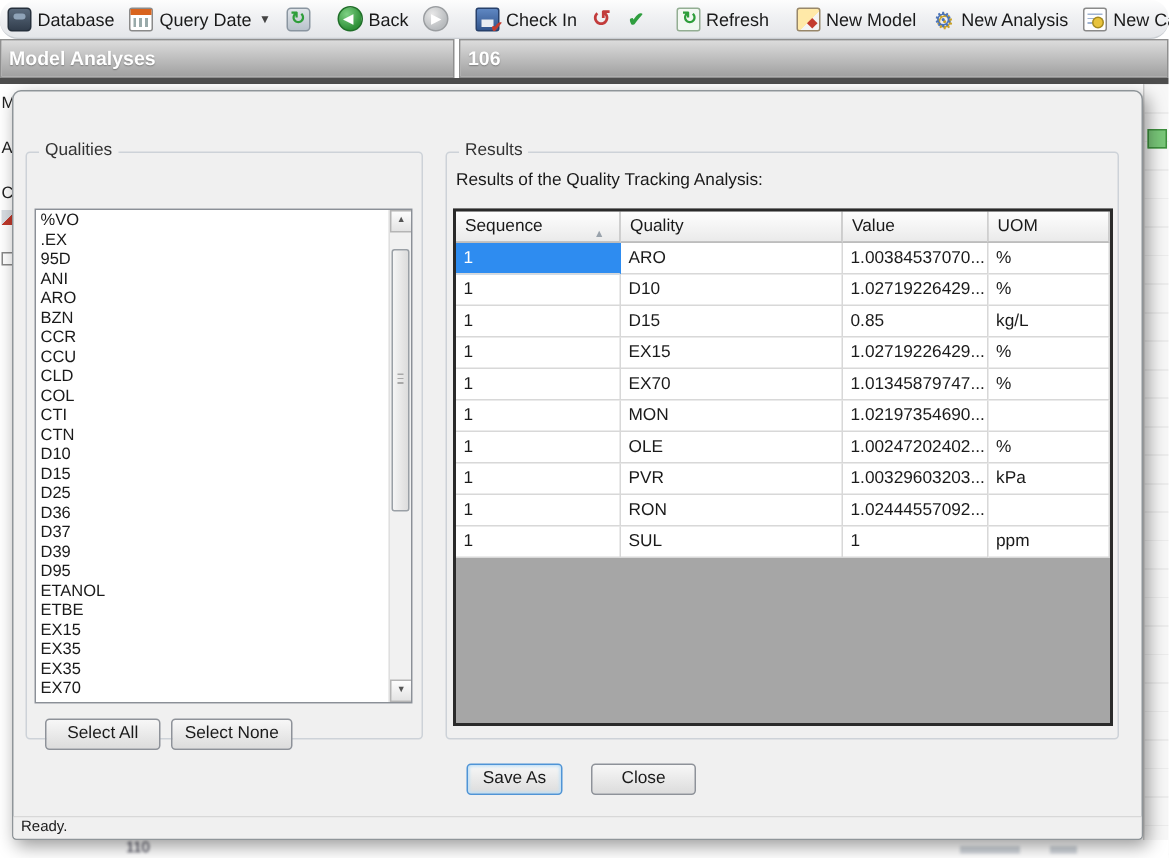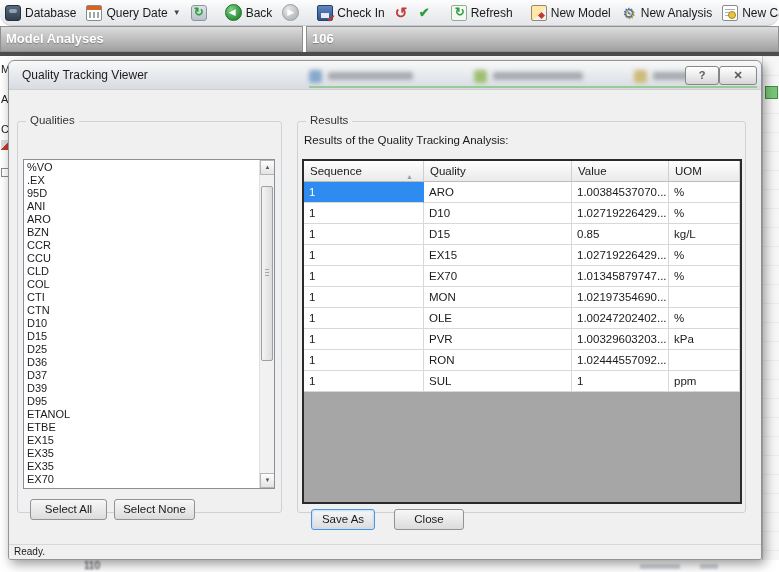--- a/index.html
+++ b/index.html
@@ -86,21 +86,21 @@
   .blob .dot { width:13px; height:13px; border-radius:3px; }
   .blob .bar { height:8px; background:#a7abb0; border-radius:2px; }
   .glassline { position:absolute; left:300px; right:4px; bottom:1px; height:2px;
     background:#8cc88c; opacity:.85; }
   .winbtn { position:absolute; top:5px; height:19px; border:1px solid #878787; border-radius:3px;
     background:linear-gradient(#ffffff,#ececec 50%,#d6d6d6); color:#5a5a5a; font-weight:bold;
     font-size:11px; text-align:center; line-height:16px; }
   .btn-help { right:42px; width:34px; }
   .btn-close { right:4px; width:38px; }
 
-  .groupbox { position:absolute; border:1px solid #cdd2d8; border-radius:3px;margin-top:20px; }
+  .groupbox { position:absolute; border:1px solid #cdd2d8; border-radius:3px; }
   .grp-label { position:absolute; top:-8px; left:8px; background:#f0f0f0; padding:0 4px;
     font-size:11.5px; color:#333; }
   .instruction { position:absolute; left:6px; top:12px; font-size:11.5px; color:#1a1a1a; }
 
   .grp-qualities { left:8px; top:40px; width:265px; height:392px; }
   .listbox { position:absolute; left:5px; top:37px; width:252px; height:330px;
     background:#fff; border:1px solid #8b9097; overflow:hidden; }
   .list-items { position:absolute; left:0; top:1px; right:16px; }
   .list-items > div { height:13px; line-height:13px; font-size:11px; font-weight:normal;
     padding-left:3px; white-space:nowrap; }
@@ -124,21 +124,21 @@
 
   .grp-results { left:288px; top:40px; width:449px; height:392px; }
   .qtable { position:absolute; left:4px; top:37px; width:440px; height:345px;
     border:2px solid #2a2a2a; background:#a6a6a6; overflow:hidden; }
   .trow { display:flex; height:21px; }
   .thead .cell { background:linear-gradient(#fefefe,#eaeaea); border-right:1px solid #cfcfcf;
     border-bottom:1px solid #bdbdbd; font-size:11.5px; line-height:20px; padding-left:6px;
     position:relative; }
   .tbody .cell { background:#fff; border-right:1px solid #d8d8d8; border-bottom:1px solid #d8d8d8;
     font-size:11.5px; line-height:20px; padding-left:5px; white-space:nowrap; overflow:hidden; }
-  .c1 { width:120px; } .c2 { width:148px; } .c3 { width:97px; } .c4 { flex:1; }
+  .c1 { width:110px; } .c2 { width:148px; } .c3 { width:97px; } .c4 { flex:1; }
   .cell.sel { background:#2e8cf0; color:#fff; border-right-color:#2e8cf0; }
   .sort-arrow { position:absolute; right:10px; top:6px; font-size:7px; color:#99a2ab; }
 
   .btn-saveas { left:302px; top:448px; width:64px; }
   .btn-close2 { left:385px; top:448px; width:70px; }
 
   .statusbar { position:absolute; left:0; right:0; bottom:0; height:15px; background:#f0f0f0;
     border-top:1px solid #d8d8d8; border-radius:0 0 2px 2px; font-size:10px;
     line-height:14px; padding-left:5px; }
 </style>
@@ -214,38 +214,20 @@
   <div class="greencell"></div>
 </div>
 <div class="bg-bottom">
   <span class="frag110">110</span>
   <span class="fragbar" style="left:640px; width:40px;"></span>
   <span class="fragbar" style="left:700px; width:18px;"></span>
 </div>
 
 <div class="dialog">
 
-  <div class="titlebar">
-    <div class="blob" style="left:300px;">
-      <span class="dot" style="background:#86a8cc;"></span>
-        <span class="bar" style="width:85px;"></span>
-    </div>
-    <div class="blob" style="left:465px;">
-      <span class="dot" style="background:#9ebf72;"></span>
-        <span class="bar" style="width:90px;"></span>
-    </div>
-    <div class="blob" style="left:625px;">
-      <span class="dot" style="background:#cdbb7a;"></span>
-        <span class="bar" style="width:60px;"></span>
-    </div>
-    <div class="glassline"></div>
-    <div class="dlg-title">Quality Tracking Viewer</div>
-    <div class="winbtn btn-help">?</div>
-    <div class="winbtn btn-close">✕</div>
-  </div>
 
   <div class="groupbox grp-qualities">
     <div class="grp-label">Qualities</div>
     <div class="listbox">
       <div class="list-items">
 
           <div>%VO</div>
 
           <div>.EX</div>
 

